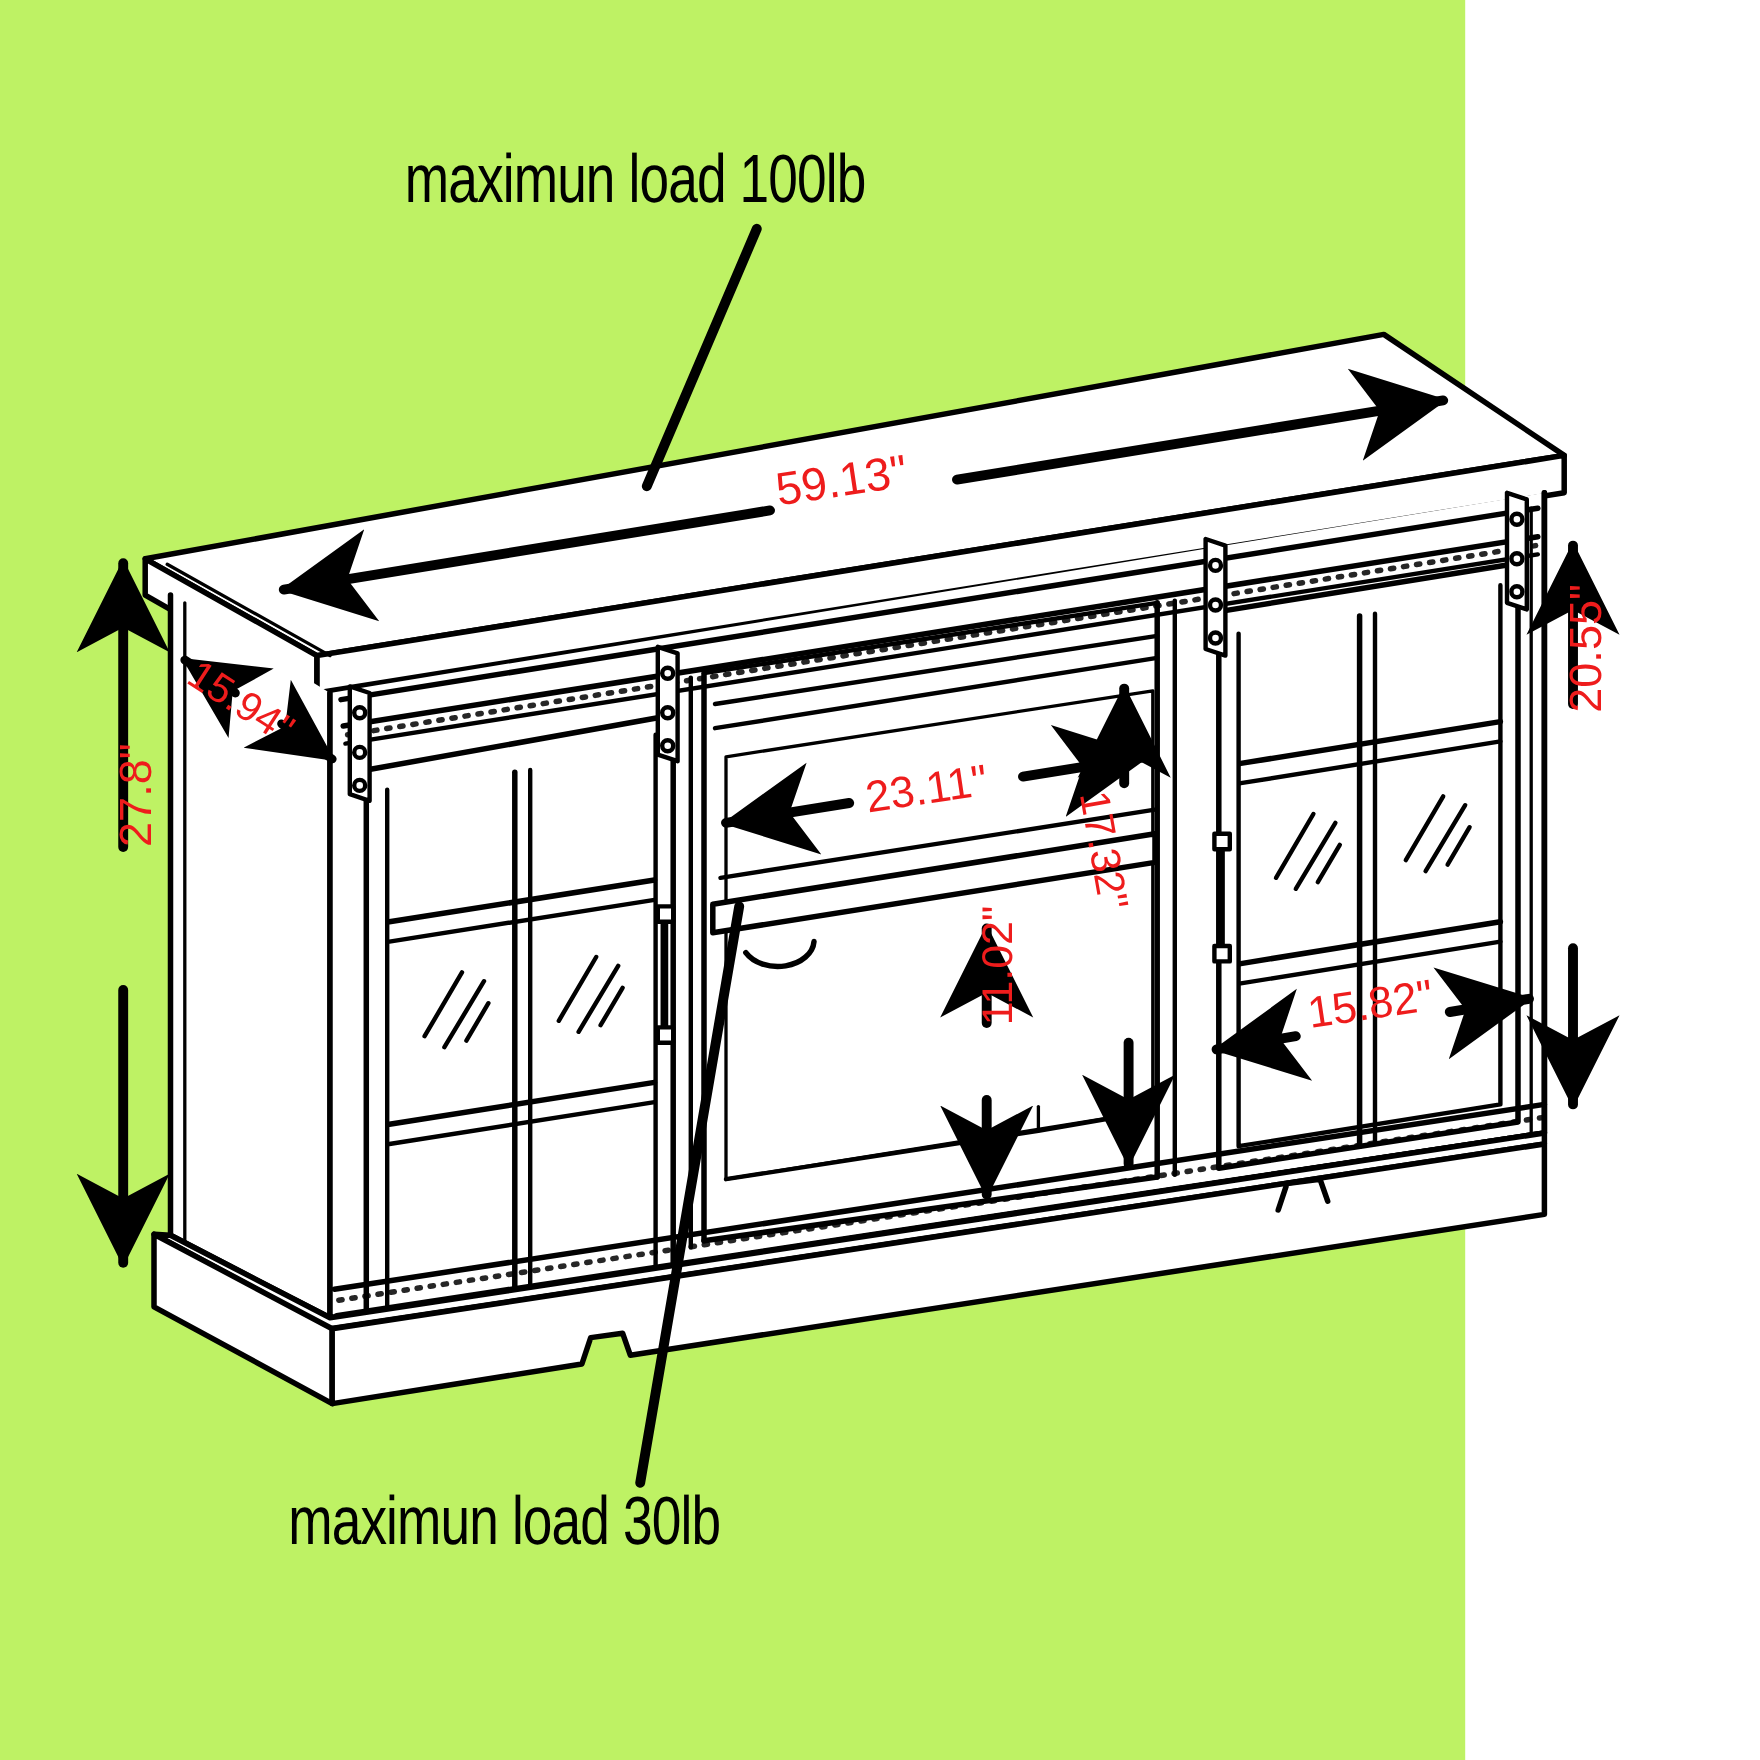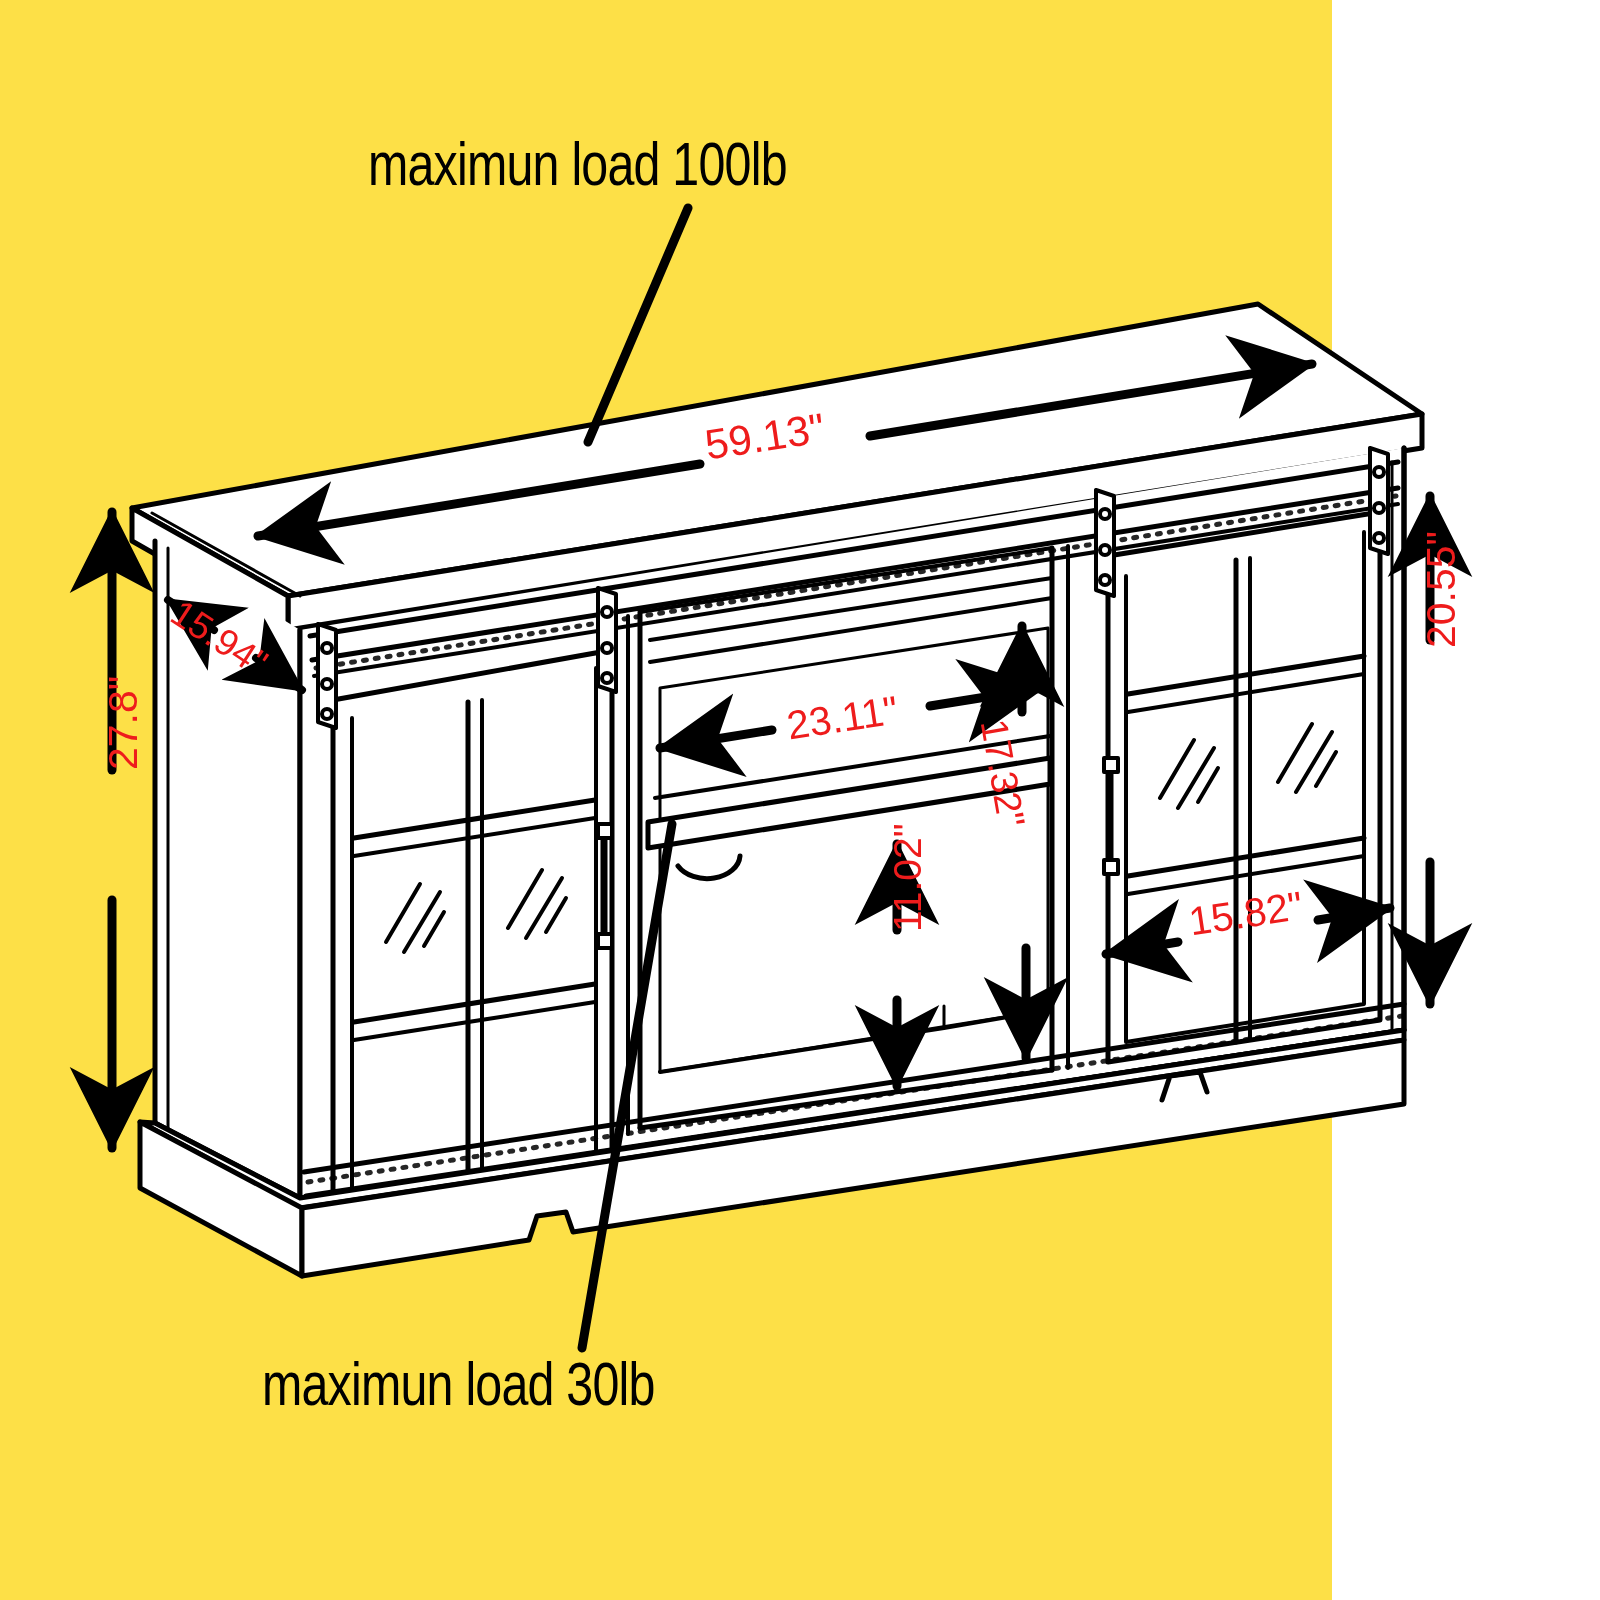--- a/index.html
+++ b/index.html
@@ -10,21 +10,21 @@
   body {
     width: 1600px;
     height: 1600px;
     overflow: hidden;
     font-family: "Liberation Sans", sans-serif;
   }
   #canvas-wrap {
     position: relative;
     width: 1332px;
     height: 1600px;
-    background: #fde047;
+    background: #bef264;
     text-decoration: underline;
   }
   #drawing {
     position: absolute;
     left: 0;
     top: 0;
     width: 1600px;
     height: 1600px;
   }
   .callout {

